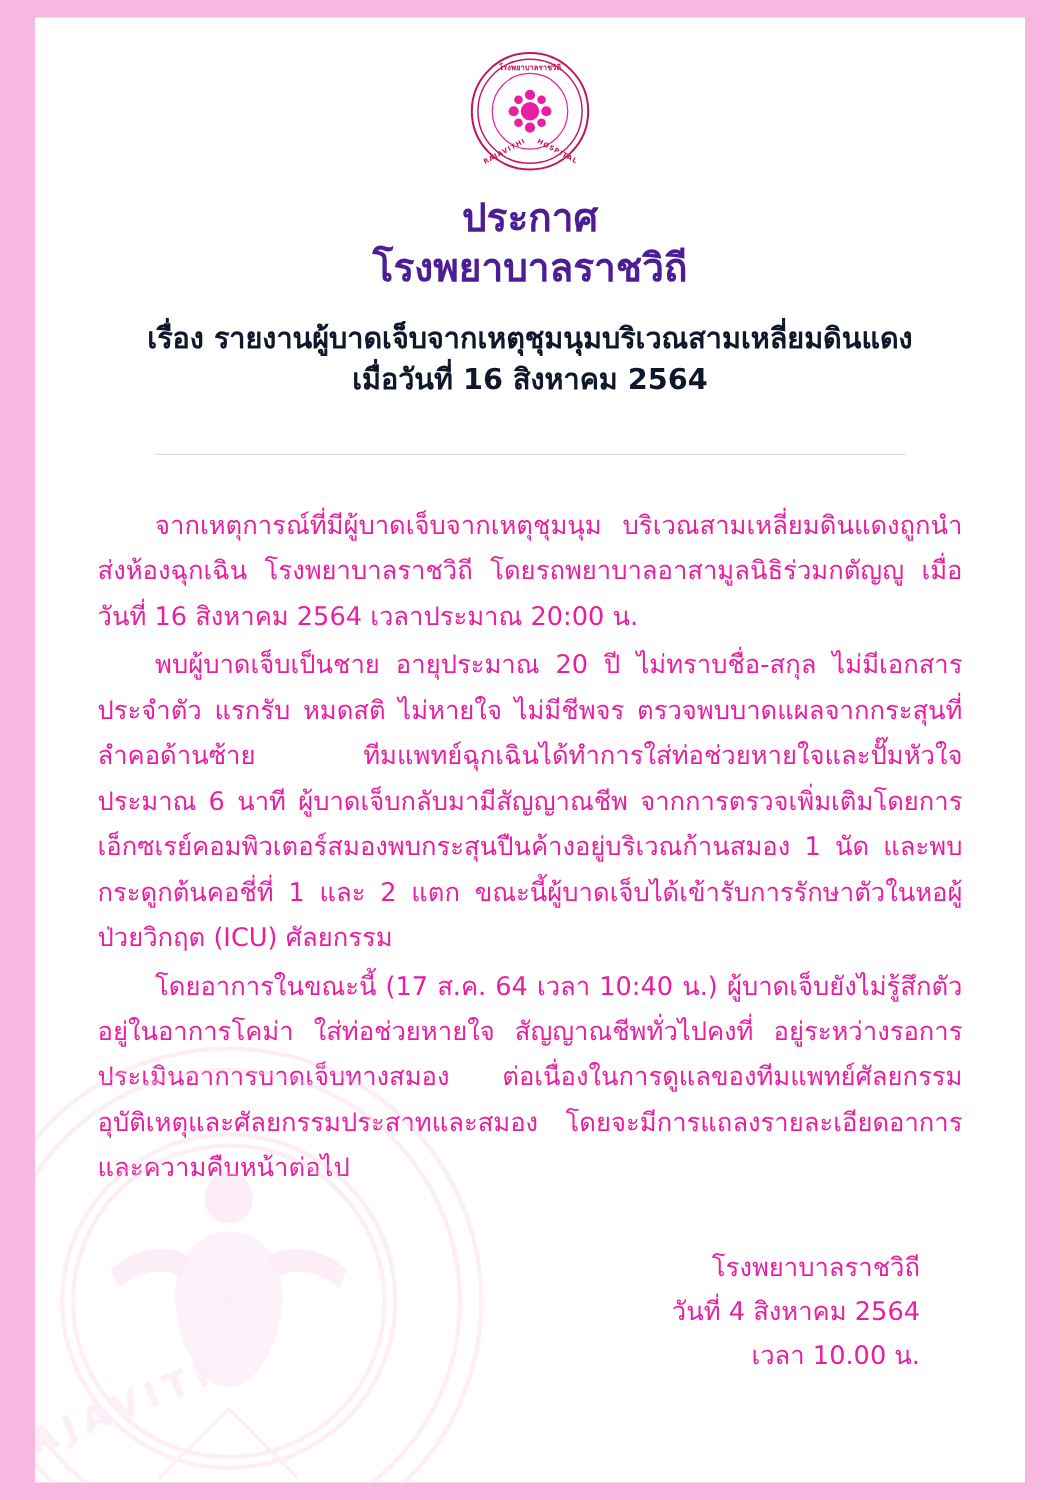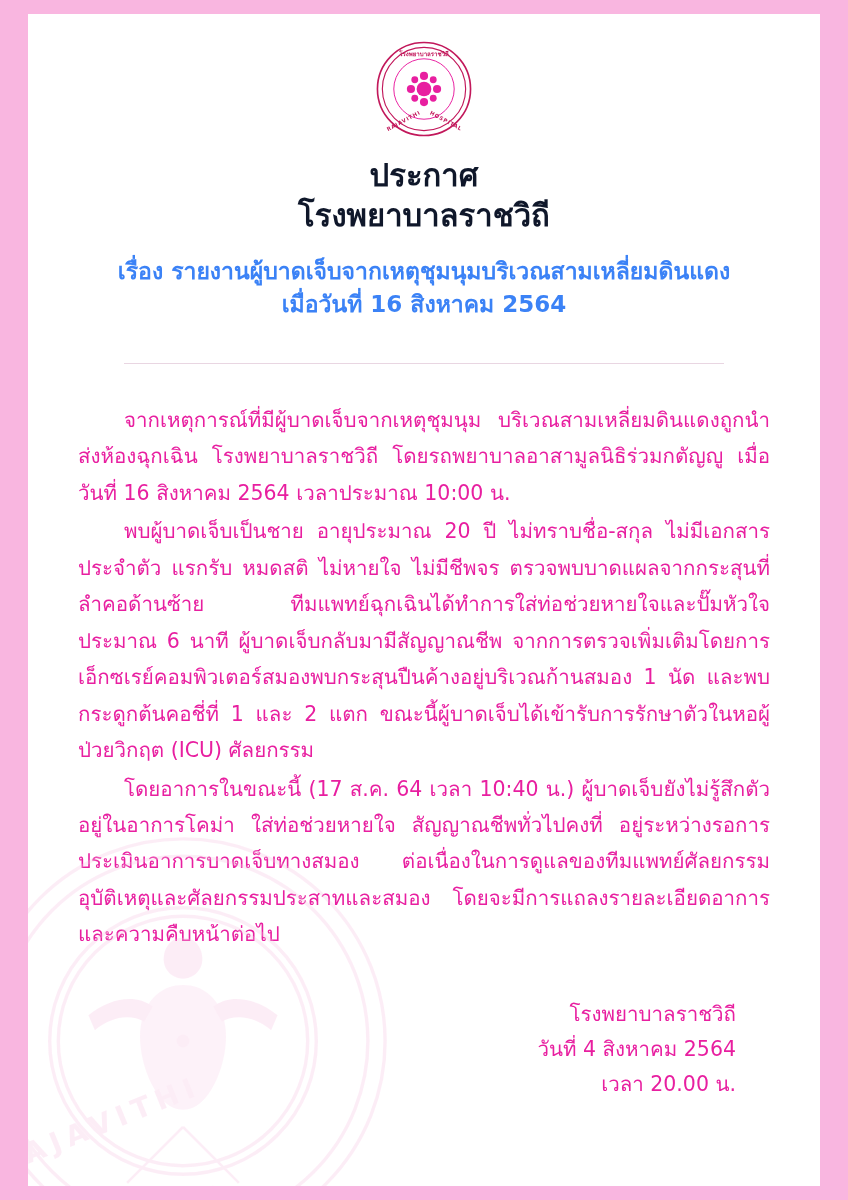--- a/index.html
+++ b/index.html
@@ -38,30 +38,30 @@
     padding-top: 26px;
   }
   .crest {
     display: inline-block;
     width: 98px;
     height: 98px;
   }
   h1.title {
     margin: 14px 0 0 0;
     text-align: center;
-    color: #0f172a;
+    color: #4c1d95;
     font-size: 31px;
     line-height: 1.28;
     font-weight: bold;
   }
   .title .l2 { display:block; }
   .subject {
     margin: 20px 0 0 0;
     text-align: center;
-    color: #3b82f6;
+    color: #0f172a;
     font-size: 23px;
     line-height: 1.42;
     font-weight: bold;
   }
   .subject .s2 { display:block; }
   .rule {
     width: 600px;
     height: 1px;
     background: #e9d6e2;
     margin: 42px auto 0 auto;
@@ -147,24 +147,24 @@
   </h1>
 
   <div class="subject">
     <span>เรื่อง รายงานผู้บาดเจ็บจากเหตุชุมนุมบริเวณสามเหลี่ยมดินแดง</span>
     <span class="s2">เมื่อวันที่ 16 สิงหาคม 2564</span>
   </div>
 
   <div class="rule"></div>
 
   <div class="body-text">
-    <p>จากเหตุการณ์ที่มีผู้บาดเจ็บจากเหตุชุมนุม บริเวณสามเหลี่ยมดินแดงถูกนำส่งห้องฉุกเฉิน โรงพยาบาลราชวิถี โดยรถพยาบาลอาสามูลนิธิร่วมกตัญญู เมื่อวันที่ 16 สิงหาคม 2564 เวลาประมาณ 10:00 น.</p>
+    <p>จากเหตุการณ์ที่มีผู้บาดเจ็บจากเหตุชุมนุม บริเวณสามเหลี่ยมดินแดงถูกนำส่งห้องฉุกเฉิน โรงพยาบาลราชวิถี โดยรถพยาบาลอาสามูลนิธิร่วมกตัญญู เมื่อวันที่ 16 สิงหาคม 2564 เวลาประมาณ 20:00 น.</p>
     <p>พบผู้บาดเจ็บเป็นชาย อายุประมาณ 20 ปี ไม่ทราบชื่อ-สกุล ไม่มีเอกสารประจำตัว แรกรับ หมดสติ ไม่หายใจ ไม่มีชีพจร ตรวจพบบาดแผลจากกระสุนที่ลำคอด้านซ้าย ทีมแพทย์ฉุกเฉินได้ทำการใส่ท่อช่วยหายใจและปั๊มหัวใจ ประมาณ 6 นาที ผู้บาดเจ็บกลับมามีสัญญาณชีพ จากการตรวจเพิ่มเติมโดยการเอ็กซเรย์คอมพิวเตอร์สมองพบกระสุนปืนค้างอยู่บริเวณก้านสมอง 1 นัด และพบกระดูกต้นคอชี่ที่ 1 และ 2 แตก ขณะนี้ผู้บาดเจ็บได้เข้ารับการรักษาตัวในหอผู้ป่วยวิกฤต (ICU) ศัลยกรรม</p>
     <p>โดยอาการในขณะนี้ (17 ส.ค. 64 เวลา 10:40 น.) ผู้บาดเจ็บยังไม่รู้สึกตัวอยู่ในอาการโคม่า ใส่ท่อช่วยหายใจ สัญญาณชีพทั่วไปคงที่ อยู่ระหว่างรอการประเมินอาการบาดเจ็บทางสมอง ต่อเนื่องในการดูแลของทีมแพทย์ศัลยกรรมอุบัติเหตุและศัลยกรรมประสาทและสมอง โดยจะมีการแถลงรายละเอียดอาการและความคืบหน้าต่อไป</p>
   </div>
 
   <div class="signature">
     <div>โรงพยาบาลราชวิถี</div>
     <div>วันที่ 4 สิงหาคม 2564</div>
-    <div>เวลา 20.00 น.</div>
+    <div>เวลา 10.00 น.</div>
   </div>
 
 </div>
 
 </body></html>

